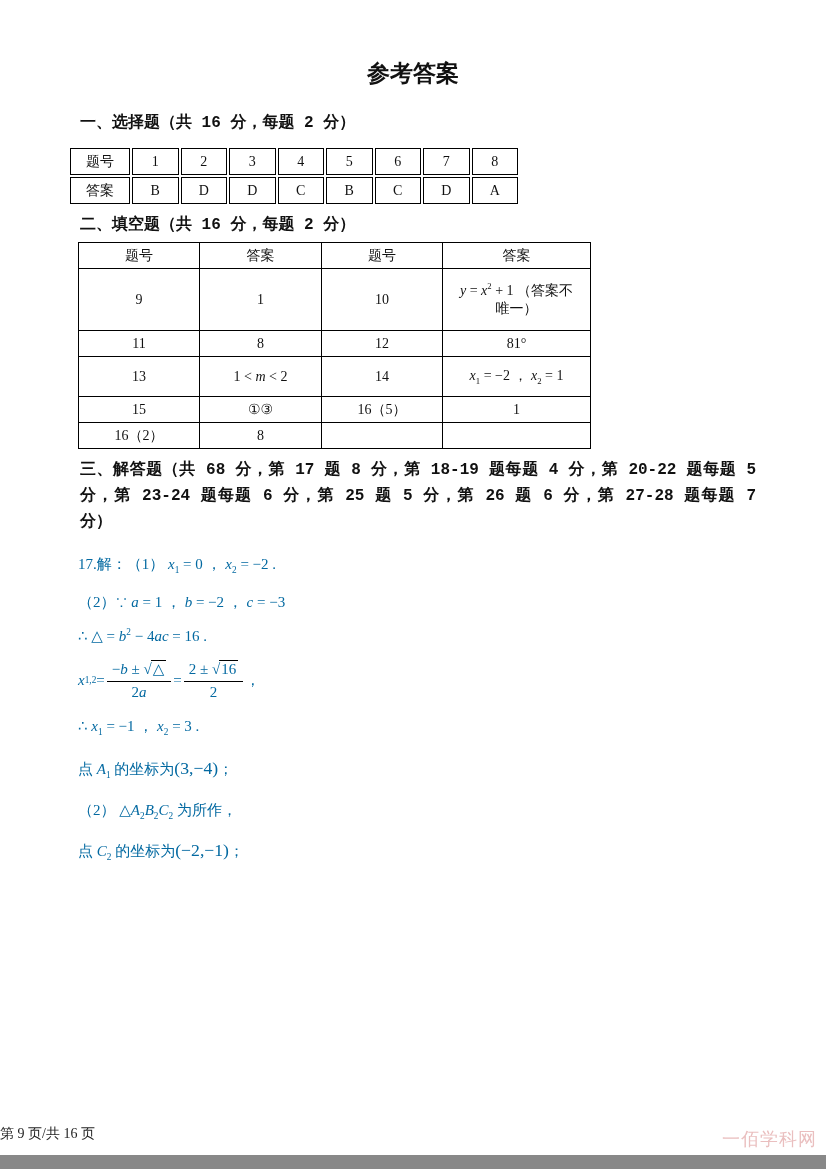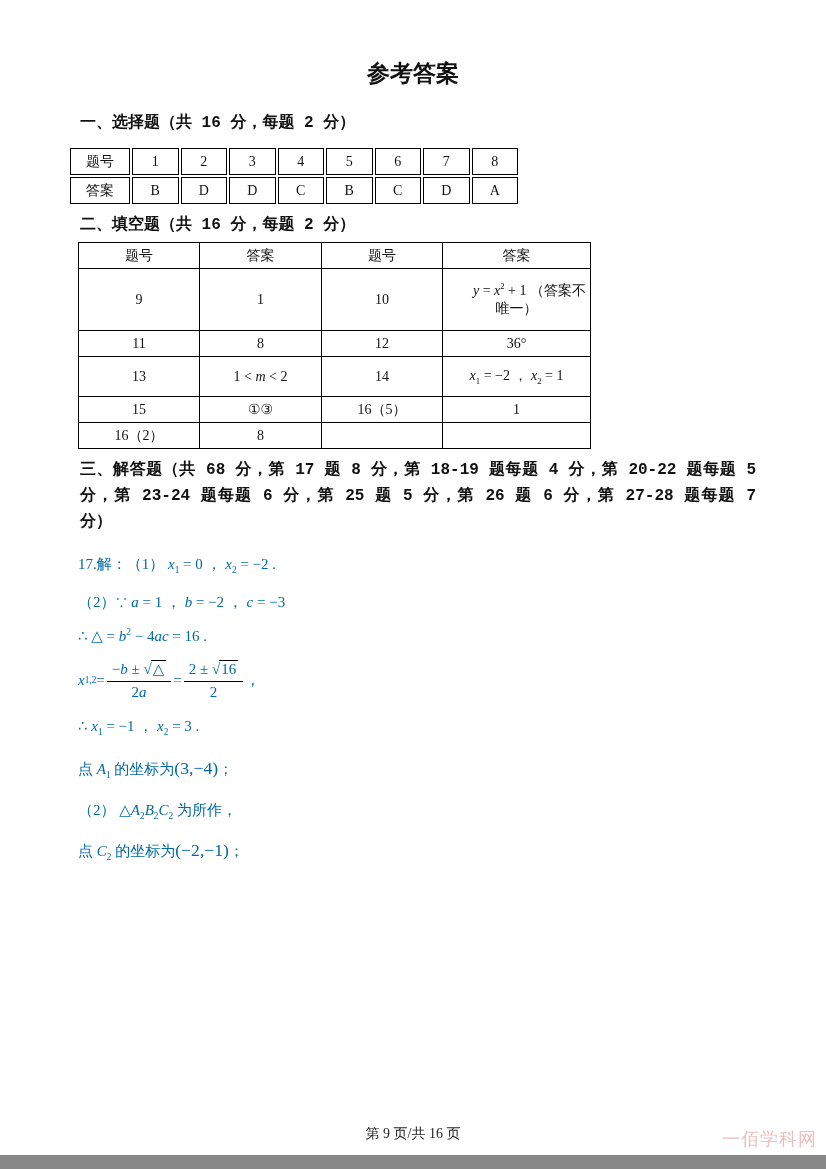--- a/index.html
+++ b/index.html
@@ -33,41 +33,41 @@
   
   table.t2{
     border-collapse:collapse;margin:2px 0 0 78px;width:488px;table-layout:fixed;
     font-size:14px;
   }
   table.t2 td{
     border:1px solid #000;text-align:center;padding:2px 4px;vertical-align:middle;
   }
   .c1{width:112px}.c2{width:113px}.c3{width:112px}.c4{width:139px}
   .rh{height:26px}.rtall{height:62px}.rmed{height:40px}
-  .math{font-family:"Liberation Serif","DejaVu Serif",serif;text-align:right;}
+  .math{font-family:"Liberation Serif","DejaVu Serif",serif;}
   .var{font-family:"Liberation Serif","DejaVu Serif",serif;font-style:italic;}
   sub{font-size:0.62em;}
   sup{font-size:0.62em;}
   .sol{
     margin:0 0 0 78px;font-size:15px;line-height:26px;color:#0369a1;
   }
   .sol.m16{margin-top:16px}.sol.m6{margin-top:6px}.sol.m4{margin-top:4px}
   .sol.m8{margin-top:8px}.sol.m9{margin-top:9px}.sol.m10{margin-top:10px}
   .frac{
     display:inline-block;vertical-align:middle;text-align:center;
     margin:0 2px;line-height:1.25;
   }
   .frac .num{display:block;border-bottom:1px solid #000;padding:1px 5px 2px;}
   .frac .den{display:block;padding-top:1px;}
   .sqrt{white-space:nowrap;}
   .sqrt .rad{border-top:1px solid #000;padding:0 2px;margin-left:-1px;}
   .bigp{font-size:1.18em;}
   .fracline{height:54px;display:flex;align-items:center;}
   .footer{
-    position:absolute;left:0;right:0;bottom:12px;text-align:center;
+    position:absolute;left:0;right:0;bottom:12px;
     font-size:14px;color:#222;
   }
   .watermark{
     position:absolute;right:9px;bottom:4px;
     font-size:18px;color:#eabfbf;letter-spacing:1px;
   }
 </style>
 </head>
 <body>
 
@@ -120,21 +120,21 @@
       <td>10</td>
       <td>
         <div class="math"><span class="var">y</span><span> = </span><span class="var">x</span><sup>2</sup><span> + 1 </span><span>（答案不</span></div>
         <div>唯一）</div>
       </td>
     </tr>
     <tr class="rh">
       <td>11</td>
       <td>8</td>
       <td>12</td>
-      <td>36°</td>
+      <td>81°</td>
     </tr>
     <tr class="rmed">
       <td>13</td>
       <td class="math"><span>1 &lt; </span><span class="var">m</span><span> &lt; 2</span></td>
       <td>14</td>
       <td class="math"><span class="var">x</span><sub>1</sub><span> = −2 ， </span><span class="var">x</span><sub>2</sub><span> = 1</span></td>
     </tr>
     <tr class="rh">
       <td>15</td>
       <td>①③</td>

